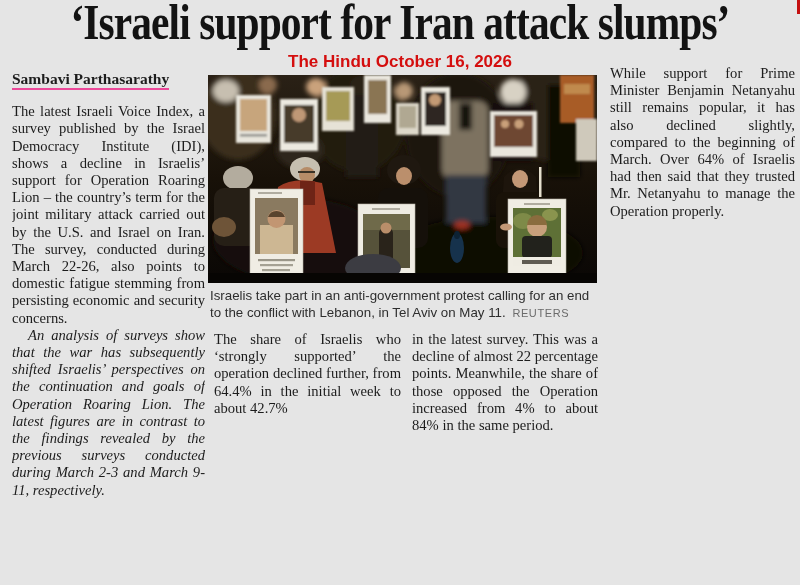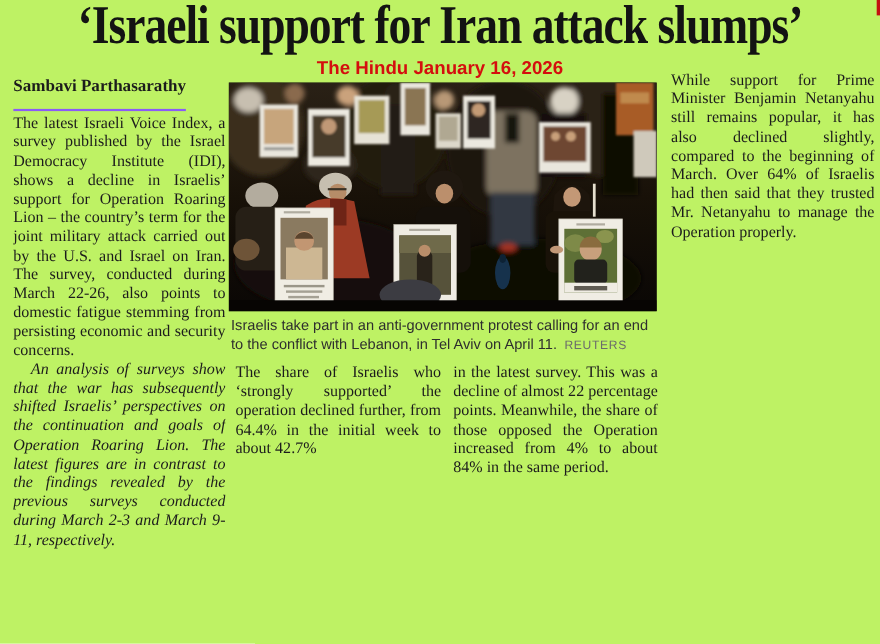--- a/index.html
+++ b/index.html
@@ -1,19 +1,19 @@
 <!DOCTYPE html>
 <html lang="en"><head>
 <meta charset="utf-8">
 <style>
   html,body{margin:0;padding:0;}
   .page{
     position:relative;
     width:800px;height:585px;
-    background:#bef264;
+    background:#e5e5e5;
     overflow:hidden;
     font-family:"Liberation Serif","DejaVu Serif",serif;
     color:#1c1c1c;
   }
   .headline{
     position:absolute;top:-6px;left:0;width:800px;
     margin:0;
     font-family:"Liberation Serif","DejaVu Serif",serif;
     font-weight:700;font-size:46px;letter-spacing:-1px;
     color:#131313;text-align:center;white-space:nowrap;
@@ -36,43 +36,43 @@
   .col p{margin:0;}
   .col p + p{text-indent:1.1em;font-style:italic;}
   .col p.indent{text-indent:1.1em;}
   .col1{left:12px;top:70px;width:193px;height:515px;}
   .col2{left:214px;top:331px;width:187px;height:254px;}
   .col3{left:412px;top:331px;width:186px;height:254px;}
   .col4{left:610px;top:65px;width:185px;height:520px;}
   .byline{
     display:inline-block;
     font-weight:700;font-size:15.5px;
-    border-bottom:2px solid #8b5cf6;
-    padding-bottom:12px;margin-bottom:3px;
+    border-bottom:2px solid #ec4899;
+    padding-bottom:1px;margin-bottom:13px;
   }
   .photo{
     position:absolute;left:208px;top:75px;width:389px;height:208px;
     margin:0;overflow:hidden;background:#0d0a07;
   }
   .caption{
     position:absolute;left:210px;top:288px;width:385px;
     font-family:"Liberation Sans","DejaVu Sans",sans-serif;
     font-size:13.3px;line-height:16.5px;color:#2e2e2e;
   }
   .credit{
     font-size:11px;color:#6b6b6b;letter-spacing:0.6px;margin-left:3px;margin-top:28px;
   }
 </style>
 </head>
 <body>
 
 <div class="page">
 
   <h1 class="headline">‘Israeli support for Iran attack slumps’</h1>
-  <div class="dateline">The Hindu January 16, 2026</div>
+  <div class="dateline">The Hindu October 16, 2026</div>
   <div class="corner-mark"></div>
 
   <div class="col col1">
     <span class="byline">Sambavi Parthasarathy</span>
     <p>The latest Israeli Voice Index, a survey published by the Israel Democracy Institute (IDI), shows a decline in Israelis’ support for Operation Roaring Lion – the country’s term for the joint military attack carried out by the U.S. and Israel on Iran. The survey, conducted during March 22-26, also points to domestic fatigue stemming from persisting economic and security concerns.</p>
     <p>An analysis of surveys show that the war has subsequently shifted Israelis’ perspectives on the continuation and goals of Operation Roaring Lion. The latest figures are in contrast to the findings revealed by the previous surveys conducted during March 2-3 and March 9-11, respectively.</p>
   </div>
 
   <figure class="photo">
     <svg viewBox="0 0 389 208" width="389" height="208" preserveAspectRatio="none" xmlns="http://www.w3.org/2000/svg">
@@ -208,21 +208,21 @@
         <ellipse cx="298" cy="152" rx="6" ry="3.5" fill="#c39876"></ellipse>
         <ellipse cx="249" cy="173" rx="7" ry="15" fill="#16324c"></ellipse>
         <ellipse cx="249" cy="160" rx="3" ry="4" fill="#0d2234"></ellipse>
         <ellipse cx="165" cy="193" rx="28" ry="14" fill="#3c3c42"></ellipse>
         <rect x="0" y="198" width="389" height="10" fill="#070503"></rect>
       </g>
     </svg>
   </figure>
 
   <figcaption class="caption">
-    <span>Israelis take part in an anti-government protest calling for an end to the conflict with Lebanon, in Tel Aviv on April 11.</span>
+    <span>Israelis take part in an anti-government protest calling for an end to the conflict with Lebanon, in Tel Aviv on May 11.</span>
     <span class="credit">REUTERS</span>
   </figcaption>
 
   <div class="col col2">
     <p>The share of Israelis who ‘strongly supported’ the operation declined further, from 64.4% in the initial week to about 42.7%</p>
   </div>
 
   <div class="col col3">
     <p>in the latest survey. This was a decline of almost 22 percentage points. Meanwhile, the share of those opposed the Operation increased from 4% to about 84% in the same period.</p>
   </div>

